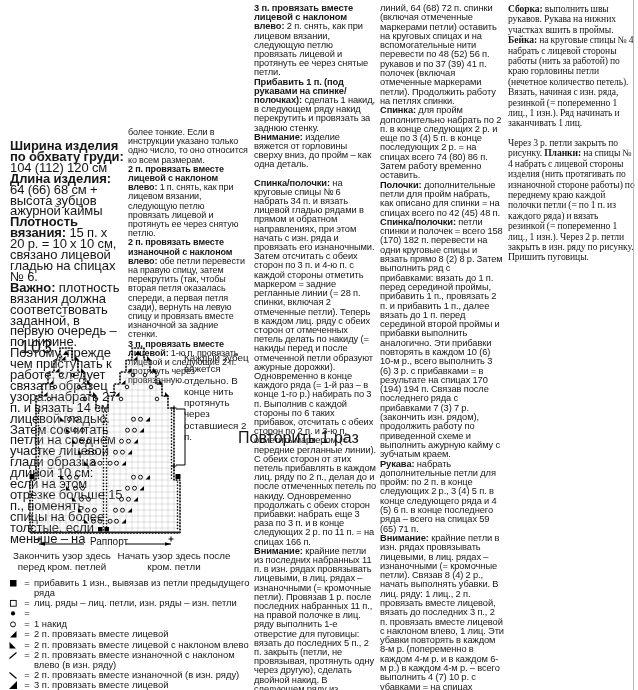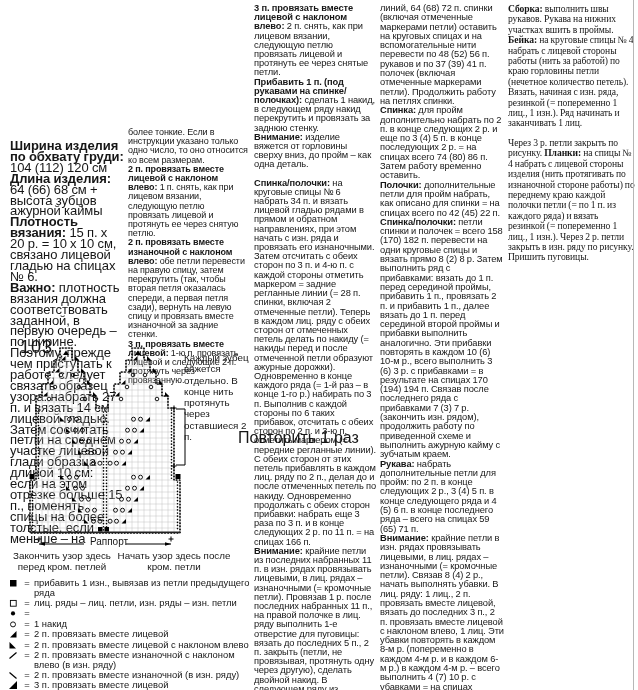--- a/index.html
+++ b/index.html
@@ -49,21 +49,21 @@
   <div id="col3" class="col">
       <p><b>3 п. провязать вместе лицевой с наклоном влево: </b><span>2 п. снять, как при лицевом вязании, следующую петлю провязать лицевой и протянуть ее через снятые петли.</span></p>
       <p><b>Прибавить 1 п. (под рукавами на спинке/полочках): </b><span>сделать 1 накид, в следующем ряду накид перекрутить и провязать за заднюю стенку.</span></p>
       <p><b>Внимание: </b><span>изделие вяжется от горловины сверху вниз, до пройм – как одна деталь.</span></p>
       <p class="gap"><b>Спинка/полочки: </b><span>на круговые спицы № 6 набрать 34 п. и вязать лицевой гладью рядами в прямом и обратном направлениях, при этом начать с изн. ряда и провязать его изнаночными. Затем отсчитать с обеих сторон по 3 п. и 4-ю п. с каждой стороны отметить маркером = задние регланные линии (= 28 п. спинки, включая 2 отмеченные петли). Теперь в каждом лиц. ряду с обеих сторон от отмеченных петель делать по накиду (= накиды перед и после отмеченной петли образуют ажурные дорожки). Одновременно в конце каждого ряда (= 1-й раз – в конце 1-го р.) набирать по 3 п. Выполнив с каждой стороны по 6 таких прибавок, отсчитать с обеих сторон по 2 п. и 3-ю п. отметить маркером (= передние регланные линии). С обеих сторон от этих петель прибавлять в каждом лиц. ряду по 2 п., делая до и после отмеченных петель по накиду. Одновременно продолжать с обеих сторон прибавки: набрать еще 3 раза по 3 п. и в конце следующих 2 р. по 11 п. = на спицах 166 п.</span></p>
       <p><b>Внимание: </b><span>крайние петли из последних набранных 11 п. в изн. рядах провязывать лицевыми, в лиц. рядах – изнаночными (= кромочные петли). Провязав 1 р. после последних набранных 11 п., на правой полочке в лиц. ряду выполнить 1-е отверстие для пуговицы: вязать до последних 5 п., 2 п. закрыть (петли, не провязывая, протянуть одну через другую), сделать двойной накид. В следующем ряду из двойного накида вывязать 1 лиц., 1 изн., 1 лиц. Остальные отверстия для пуговиц выполнить с интервалом 10 см, расположив их до начала ажурной каймы.</span></p>
     </div>
   <div id="col4" class="col">
       <p><span>линий, 64 (68) 72 п. спинки (включая отмеченные маркерами петли) оставить на круговых спицах и на вспомогательные нити перевести по 48 (52) 56 п. рукавов и по 37 (39) 41 п. полочек (включая отмеченные маркерами петли). Продолжить работу на петлях спинки.</span></p>
       <p><b>Спинка: </b><span>для пройм дополнительно набрать по 2 п. в конце следующих 2 р. и еще по 3 (4) 5 п. в конце последующих 2 р. = на спицах всего 74 (80) 86 п. Затем работу временно оставить.</span></p>
-      <p><b>Полочки: </b><span>дополнительные петли для пройм набрать, как описано для спинки = на спицах всего по 42 (45) 22 п.</span></p>
+      <p><b>Полочки: </b><span>дополнительные петли для пройм набрать, как описано для спинки = на спицах всего по 42 (45) 48 п.</span></p>
       <p><b>Спинка/полочки: </b><span>петли спинки и полочек = всего 158 (170) 182 п. перевести на одни круговые спицы и вязать прямо 8 (2) 8 р. Затем выполнить ряд с прибавками: вязать до 1 п. перед серединой проймы, прибавить 1 п., провязать 2 п. и прибавить 1 п., далее вязать до 1 п. перед серединой второй проймы и прибавки выполнить аналогично. Эти прибавки повторять в каждом 10 (6) 10-м р., всего выполнить 3 (6) 3 р. с прибавками = в результате на спицах 170 (194) 194 п. Связав после последнего ряда с прибавками 7 (3) 7 р. (закончить изн. рядом), продолжить работу по приведенной схеме и выполнить ажурную кайму с зубчатым краем.</span></p>
       <p><b>Рукава: </b><span>набрать дополнительные петли для пройм: по 2 п. в конце следующих 2 р., 3 (4) 5 п. в конце следующего ряда и 4 (5) 6 п. в конце последнего ряда – всего на спицах 59 (65) 71 п.</span></p>
       <p><b>Внимание: </b><span>крайние петли в изн. рядах провязывать лицевыми, в лиц. рядах – изнаночными (= кромочные петли). Связав 8 (4) 2 р., начать выполнять убавки. В лиц. ряду: 1 лиц., 2 п. провязать вместе лицевой, вязать до последних 3 п., 2 п. провязать вместе лицевой с наклоном влево, 1 лиц. Эти убавки повторять в каждом 8-м р. (попеременно в каждом 4-м р. и в каждом 6-м р.) в каждом 4-м р. – всего выполнить 4 (7) 10 р. с убавками = на спицах останется 51 п. Когда длина рукава составит примерно 20 (21) 22 см, работу продолжить по приведенной схеме и выполнить ажурную кайму с зубчатым краем.</span></p>
     </div>
   <div id="col5" class="col">
       <p><b>Сборка: </b><span>выполнить швы рукавов. Рукава на нижних участках вшить в проймы.</span></p>
       <p><b>Бейка: </b><span>на круговые спицы № 4 набрать с лицевой стороны работы (нить за работой) по краю горловины петли (нечетное количество петель). Вязать, начиная с изн. ряда, резинкой (= попеременно 1 лиц., 1 изн.). Ряд начинать и заканчивать 1 лиц.</span></p>
       <p class="gap"><span>Через 3 р. петли закрыть по рисунку. </span><b>Планки: </b><span>на спицы № 4 набрать с лицевой стороны изделия (нить протягивать по изнаночной стороне работы) по переднему краю каждой полочки петли (= по 1 п. из каждого ряда) и вязать резинкой (= попеременно 1 лиц., 1 изн.). Через 2 р. петли закрыть в изн. ряду по рисунку. Пришить пуговицы.</span></p>
     </div>
 

